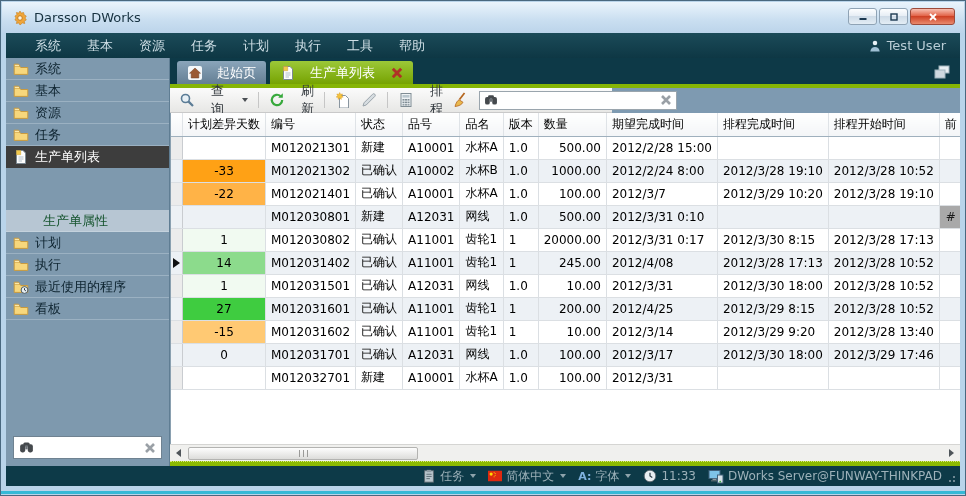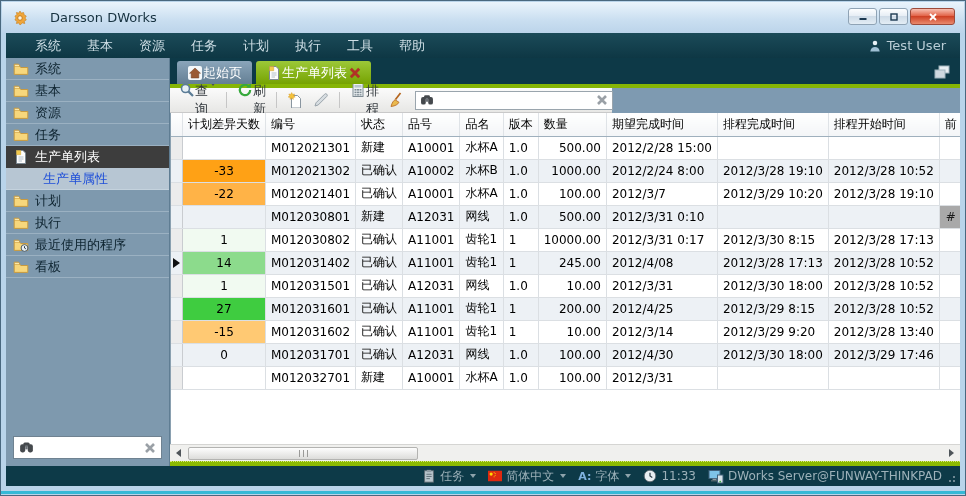--- a/index.html
+++ b/index.html
@@ -3,21 +3,21 @@
 <meta charset="utf-8">
 <style>
   * { box-sizing: border-box; }
   html,body { margin:0; padding:0; }
   body { width:966px; height:496px; font-family:"DejaVu Sans","Liberation Sans",sans-serif; }
   .window { position:relative; width:966px; height:496px; background:#b9d4ea; border:1px solid #49687f; overflow:hidden; }
   .window::after { content:""; position:absolute; left:0; right:0; bottom:1px; height:3px; background:#35b9d6; }
 
   
   .titlebar { position:absolute; top:1px; left:1px; right:1px; height:31px;
-    background:linear-gradient(#eaf4fc,#c9def0 60%,#bcd4ea); display:flex; align-items:center; padding-left:10px; gap:22px; }
+    background:linear-gradient(#eaf4fc,#c9def0 60%,#bcd4ea); display:flex; align-items:center; padding-left:10px; gap:6px; }
   .title-text { font-size:13px; color:#16313f; }
   .win-controls { position:absolute; top:6px; right:9px; display:flex; gap:2px; }
   .win-btn { width:29px; height:17px; border:1px solid #8fa3b5; border-radius:3px;
     background:linear-gradient(#fdfeff,#e7eef5 45%,#cddae6 45%,#e3edf5); display:flex; align-items:center; justify-content:center; }
   .win-btn.close { width:45px; border-color:#9c4a3a; background:linear-gradient(#f7c0b2,#e2654a 45%,#cc3a1e 45%,#e98a6e); }
 
   
   .menubar { position:absolute; top:32px; left:5px; right:5px; height:25px;
     background:linear-gradient(#1b4b59,#0e3744); display:flex; align-items:center; padding-left:16px; }
   .menu-item { padding:0 13px; font-size:13px; color:#cfdfe6; cursor:default; }
@@ -26,38 +26,38 @@
   
   .main { position:absolute; top:57px; left:5px; right:5px; bottom:29px; display:flex; }
 
   
   .sidebar { width:164px; background:#7e99ae; position:relative; border-right:1px solid #5f7d93; flex:none; }
   .sb-header { height:24px; background:linear-gradient(#a3bacb,#7e99ae); display:flex; align-items:center; gap:6px; padding:0 6px; color:#142c3b; font-size:13px; }
   .sb-collapse { margin-left:auto; width:16px; height:15px; background:#f4f8fb; border:1px solid #5b7b94; border-radius:2px; display:flex; align-items:center; justify-content:center; }
   .sb-item { height:22px; display:flex; align-items:center; gap:6px; padding-left:7px; font-size:13px; color:#0e2430; border-bottom:1px solid rgba(230,240,248,.28); cursor:default; }
   .sb-item .sb-ico { width:16px; height:16px; flex:none; display:flex; }
   .sb-item.selected { background:#3d3d3d; color:#ffffff; border-bottom-color:#3d3d3d; }
-  .sb-item.sub { padding-left:37px; background:#b7c6d3; color:#1d4ed8; }
+  .sb-item.sub { padding-left:37px; background:#b7c6d3; color:#14532d;margin-top:42px; }
   .sb-search { position:absolute; left:7px; right:7px; bottom:7px; height:23px; background:#fff; border:1px solid #6f8291; display:flex; align-items:center; gap:5px; padding:0 5px; }
   .sb-search input { flex:1; min-width:0; border:none; outline:none; font-size:12px; font-family:inherit; }
 
   
   .content { flex:1; min-width:0; display:flex; flex-direction:column; background:#7e9ab1; }
   .tabstrip { height:26px; background:#0d3947; display:flex; align-items:flex-end; padding-left:7px; position:relative; flex:none; }
-  .tab { height:23px; display:flex; align-items:center; gap:0; padding:0 10px; margin-right:4px; border-radius:3px 3px 0 0; font-size:13px; color:#fff; cursor:default; }
+  .tab { height:23px; display:flex; align-items:center; gap:14px; padding:0 10px; margin-right:4px; border-radius:3px 3px 0 0; font-size:13px; color:#fff; cursor:default; }
   .tab.inactive { background:linear-gradient(#8aa5ba,#647f94); }
   .tab.active { background:linear-gradient(#9cc838,#76a302); }
   .tab-icon { width:16px; height:16px; display:flex; }
   .tab-close { width:12px; height:12px; display:flex; margin-left:2px; }
   .tabstrip-win-icon { position:absolute; right:10px; bottom:5px; width:16px; height:14px; }
   .green-strip { height:4px; background:#86b505; flex:none; }
 
   .toolbar-row { height:25px; flex:none; display:flex; background:#7e9ab1; }
   .toolbar { width:442px; background:linear-gradient(#fbfbfb,#e7e7e5); border-bottom:1px solid #c9c9c9; display:flex; align-items:center; padding:0 5px; gap:2px; font-size:13px; color:#33393e; }
-  .tbtn { display:flex; align-items:flex-start; gap:0; padding:2px 4px; border-radius:2px; cursor:default; }
+  .tbtn { display:flex; align-items:center; gap:16px; padding:2px 4px; border-radius:2px; cursor:default; }
   .ticon { width:16px; height:16px; display:flex; flex:none; }
   .tsep { width:1px; height:16px; background:#c6c6c6; margin:0 4px; flex:none; }
   .drop-arrow { width:0; height:0; border-left:3.5px solid transparent; border-right:3.5px solid transparent; border-top:4px solid #4a4f54; margin-left:2px; }
   .tsearch { margin-left:4px; width:222px; height:19px; background:#fff; border:1px solid #9aa5ad; display:flex; align-items:center; gap:4px; padding:0 4px; }
   .tsearch input { flex:1; min-width:0; border:none; outline:none; font-size:12px; font-family:inherit; }
   .clear-x { width:12px; height:12px; display:flex; flex:none; }
 
   
   .table-area { flex:1; background:#fff; position:relative; overflow:hidden; border-left:1px solid #8aa0b0; }
   table.grid { border-collapse:collapse; table-layout:fixed; font-size:12px; color:#000; }
@@ -469,21 +469,21 @@
                 <td class="marker">#</td>
               </tr>
               <tr>
                 <td class="selector"></td>
                 <td class="c" style="background: rgb(241, 250, 241);">1</td>
                 <td>M012030802</td>
                 <td>已确认</td>
                 <td>A11001</td>
                 <td>齿轮1</td>
                 <td>1</td>
-                <td class="r">10000.00</td>
+                <td class="r">20000.00</td>
                 <td>2012/3/31 0:17</td>
                 <td>2012/3/30 8:15</td>
                 <td>2012/3/28 17:13</td>
                 <td></td>
               </tr>
               <tr class="alt">
                 <td class="selector">
                   <span class="cur-arrow"></span>
                 </td>
                 <td class="c" style="background: rgb(140, 219, 140);">14</td>
@@ -542,21 +542,21 @@
               </tr>
               <tr class="alt">
                 <td class="selector"></td>
                 <td class="c">0</td>
                 <td>M012031701</td>
                 <td>已确认</td>
                 <td>A12031</td>
                 <td>网线</td>
                 <td>1.0</td>
                 <td class="r">100.00</td>
-                <td>2012/4/30</td>
+                <td>2012/3/17</td>
                 <td>2012/3/30 18:00</td>
                 <td>2012/3/29 17:46</td>
                 <td></td>
               </tr>
               <tr>
                 <td class="selector"></td>
                 <td class="c"></td>
                 <td>M012032701</td>
                 <td>新建</td>
                 <td>A10001</td>

